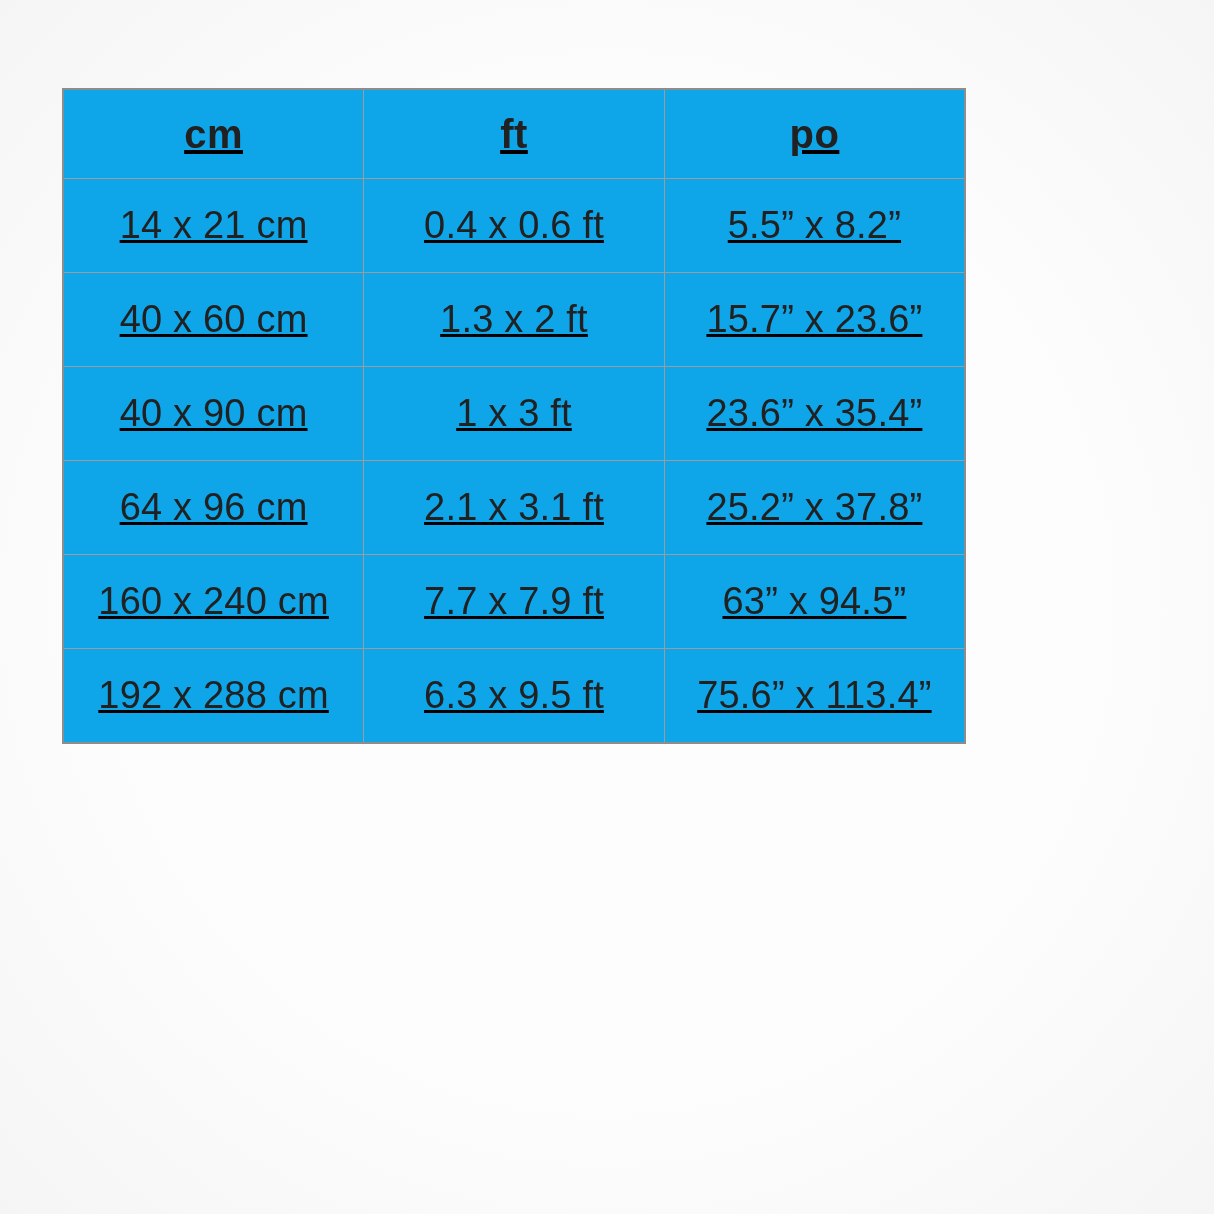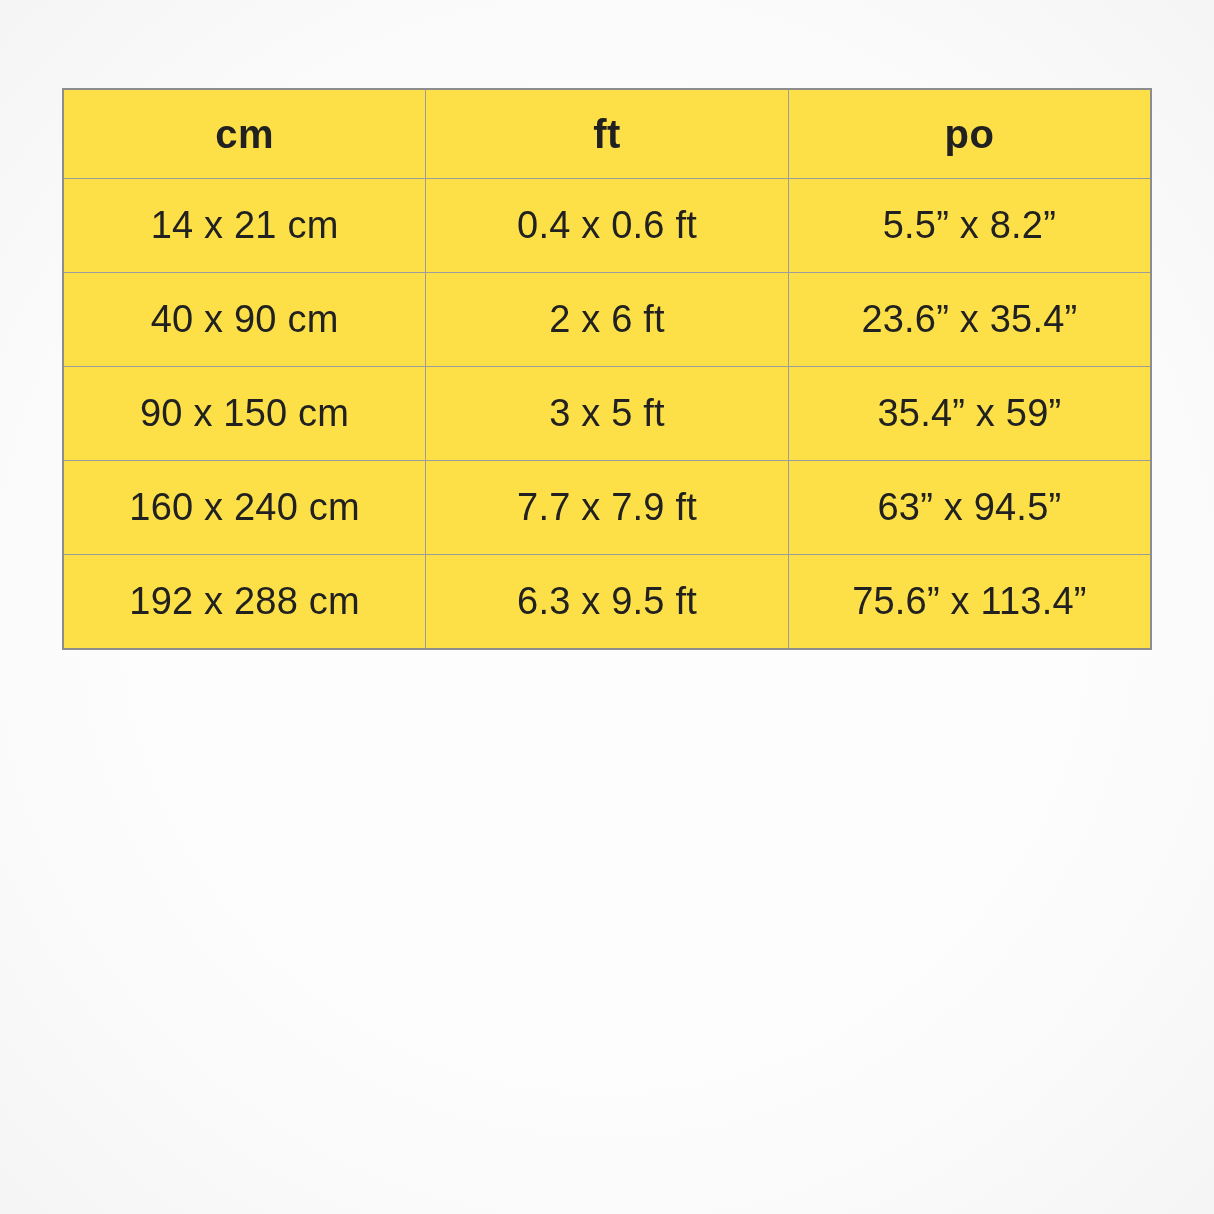--- a/index.html
+++ b/index.html
@@ -15,25 +15,26 @@
     background: radial-gradient(circle at 50% 50%, #fdfdfd 55%, #f5f5f5 100%);
   }
   .page {
     position: absolute;
     inset: 0;
   }
   table.conv {
     position: absolute;
     left: 62px;
     top: 88px;
-    width: 1090px;
+    width: 904px;
     border-collapse: collapse;
     table-layout: fixed;
-    background: #fde047;
+    background: #0ea5e9;
     border: 2px solid #8d8d8d;
+    text-decoration: underline;
   }
   table.conv th,
   table.conv td {
     border: 1.6px solid #9c9c9c;
     text-align: center;
     vertical-align: middle;
     color: #212121;
     padding: 0;
   }
   table.conv th {
@@ -63,33 +64,38 @@
       </tr>
     </thead>
     <tbody>
   <tr>
     <td>14 x 21 cm</td>
     <td>0.4 x 0.6 ft</td>
     <td>5.5” x 8.2”</td>
   </tr>
 
 
+  <tr>
+    <td>40 x 60 cm</td>
+    <td>1.3 x 2 ft</td>
+    <td>15.7” x 23.6”</td>
+  </tr>
 
   <tr>
     <td>40 x 90 cm</td>
-    <td>2 x 6 ft</td>
+    <td>1 x 3 ft</td>
     <td>23.6” x 35.4”</td>
   </tr>
 
+  <tr>
+    <td>64 x 96 cm</td>
+    <td>2.1 x 3.1 ft</td>
+    <td>25.2” x 37.8”</td>
+  </tr>
 
-  <tr>
-    <td>90 x 150 cm</td>
-    <td>3 x 5 ft</td>
-    <td>35.4” x 59”</td>
-  </tr>
 
 
 
   <tr>
     <td>160 x 240 cm</td>
     <td>7.7 x 7.9 ft</td>
     <td>63” x 94.5”</td>
   </tr>
 
   <tr>

